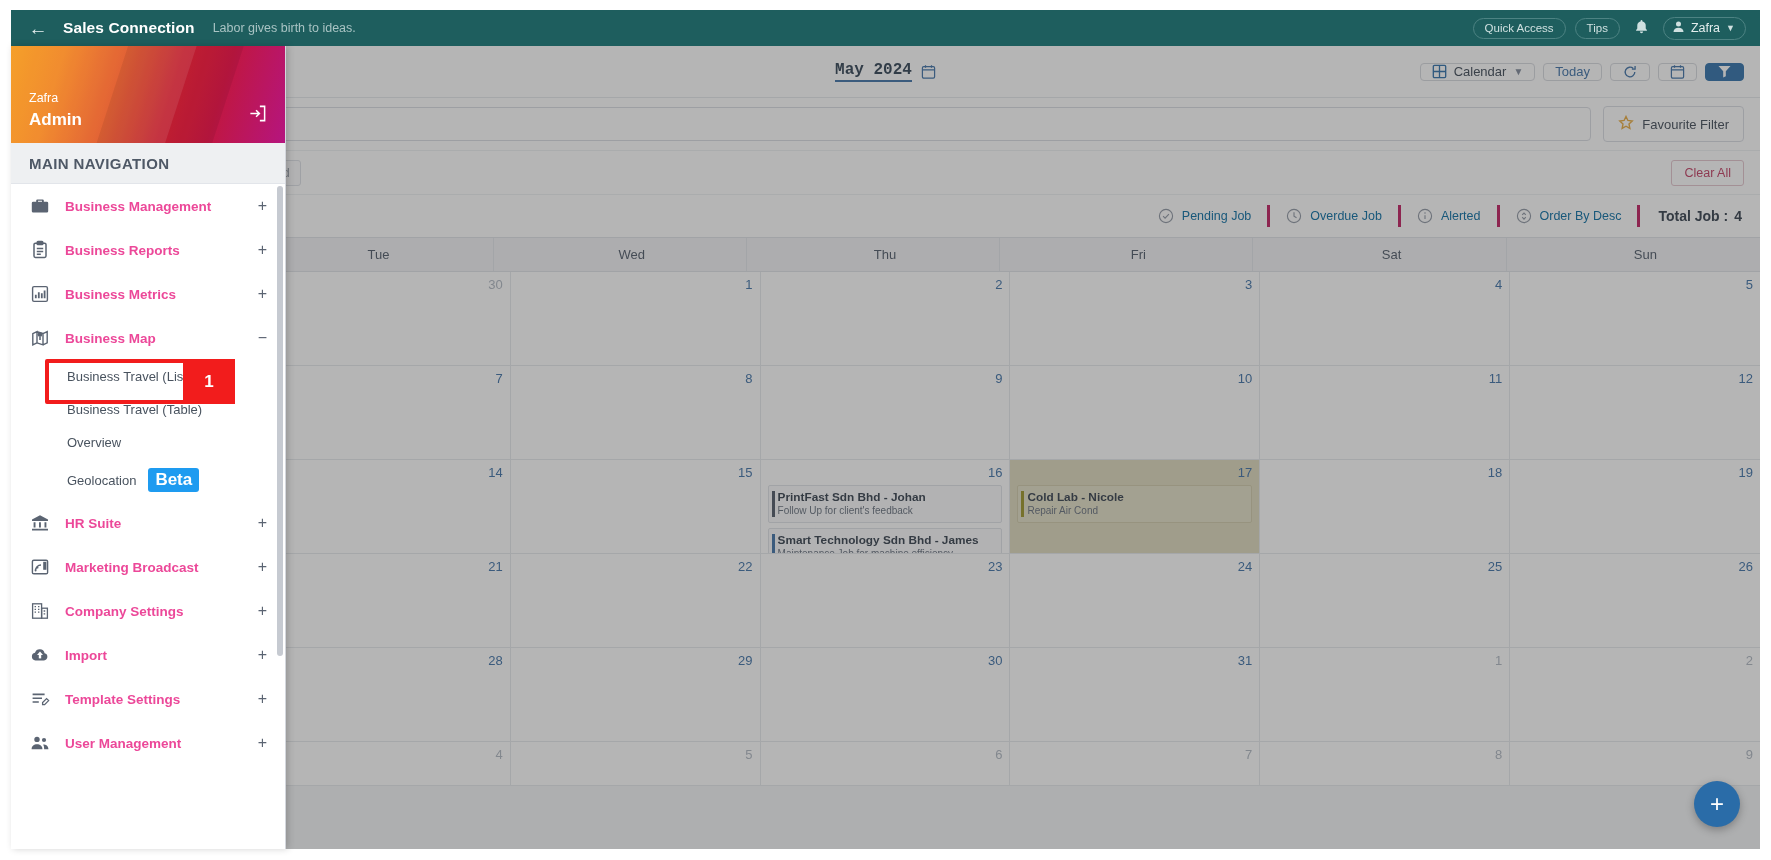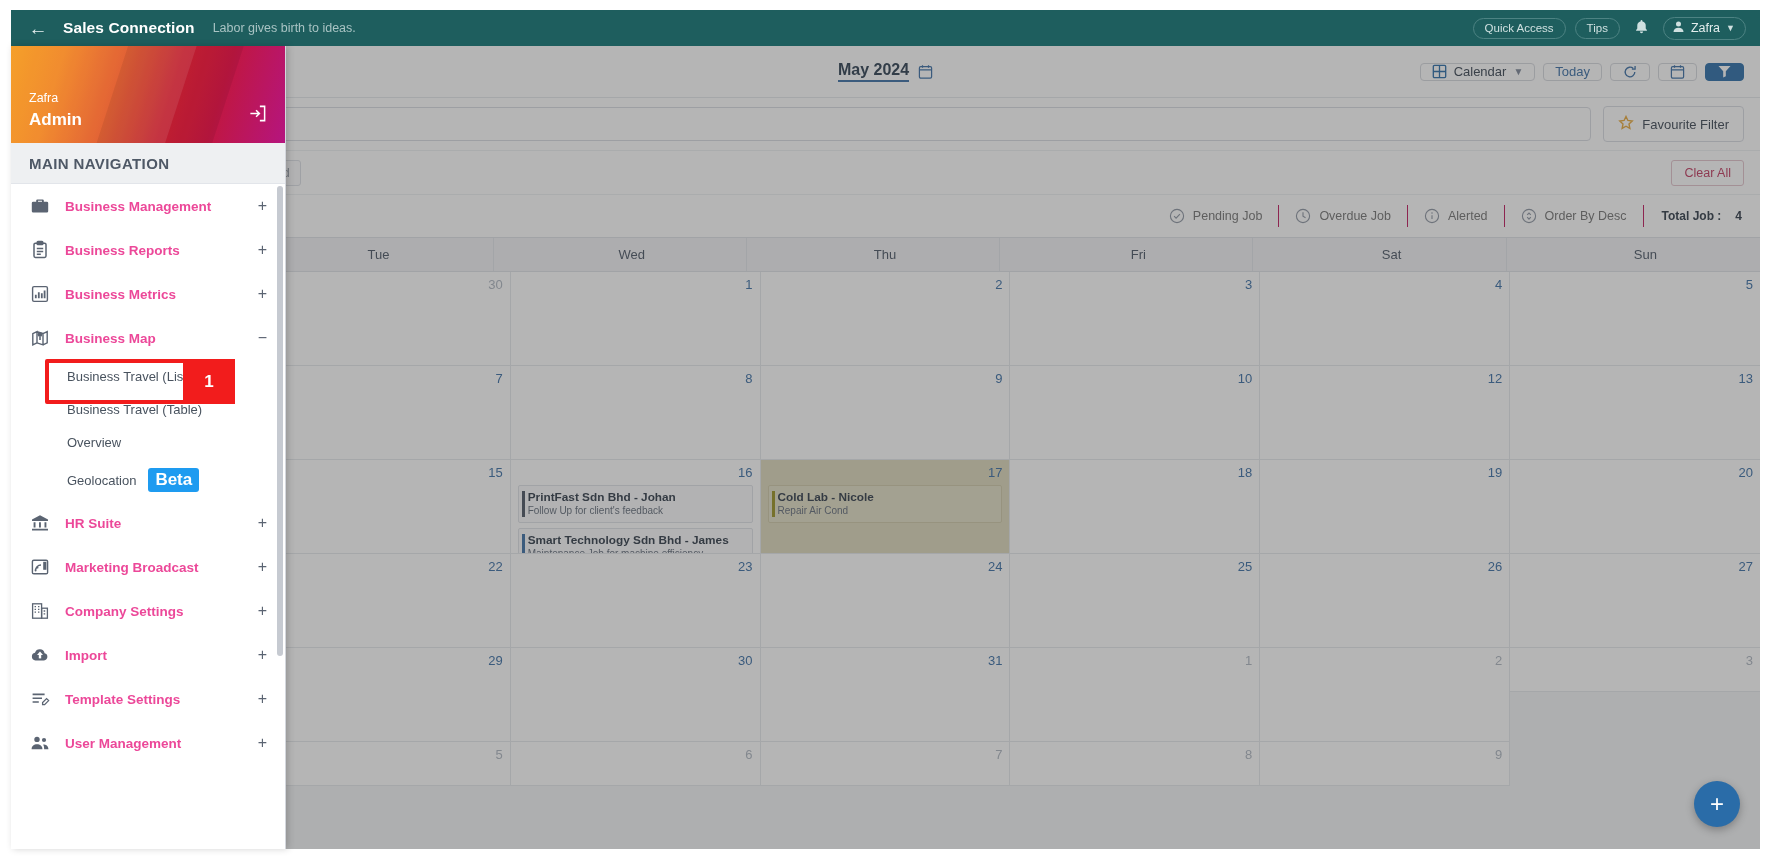--- a/index.html
+++ b/index.html
@@ -70,21 +70,21 @@
   
   .toolbar {
     position: relative; height: 52px;
     background: #ffffff;
     display: flex; align-items: center;
     padding: 0 16px;
     border-bottom: 1px solid #e6e8ec;
   }
   .month-label {
     position: absolute; left: 0; right: 0;
-    display: flex; align-items: center; justify-content: center; gap: 9px;
+    display: flex; align-items: center; justify-content: center; gap: 9px; font-family: Liberation Mono, monospace;
   }
   .month-text {
     font-size: 16px; font-weight: bold; color: #2c3e50;
     border-bottom: 2px solid #3a6ea5; padding-bottom: 1px; cursor: pointer;
   }
   .toolbar-right {
     margin-left: auto; display: flex; align-items: center; gap: 8px; z-index: 2;
   }
   .tbtn {
     height: 18px; min-width: 38px;
@@ -140,28 +140,28 @@
   }
 
   
   .legendrow {
     height: 42px; background: #fff;
     display: flex; align-items: center; justify-content: flex-end;
     padding: 0 18px; gap: 0;
   }
   .legend-item {
     display: flex; align-items: center; gap: 8px;
-    font-size: 12.5px; color: #737373;
-    padding: 0 16px; border-right: 1px solid #be185d; height: 22px;
+    font-size: 12.5px; color: #0369a1;
+    padding: 0 16px; border-right: 3px solid #be185d; height: 22px;
   }
   .legend-item:last-of-type { border-right: 0; }
   .lgi { width: 16px; height: 16px; flex: 0 0 16px; }
   .total-job {
-    font-size: 12px; color: #2f3a48; font-weight: bold;
-    padding-left: 18px; display: flex; gap: 14px;
+    font-size: 14px; color: #2f3a48; font-weight: bold;
+    padding-left: 18px; display: flex; gap: 6px;
   }
 
   
   .cal-head {
     display: grid; grid-template-columns: repeat(7, 1fr);
     background: #f2f3f5; border-top: 1px solid #dfe2e7;
     border-bottom: 1px solid #dfe2e7;
     gap: 24px;
   }
   .cal-head div {
@@ -475,20 +475,23 @@
         <div class="cell">
           <span class="dnum">8</span>
         </div>
         <div class="cell">
           <span class="dnum">9</span>
         </div>
         <div class="cell">
           <span class="dnum">10</span>
         </div>
         <div class="cell">
+          <span class="dnum">11</span>
+        </div>
+        <div class="cell">
           <span class="dnum">12</span>
         </div>
         <div class="cell">
           <span class="dnum">13</span>
         </div>
         <div class="cell">
           <span class="dnum">14</span>
         </div>
         <div class="cell">
           <span class="dnum">15</span>

